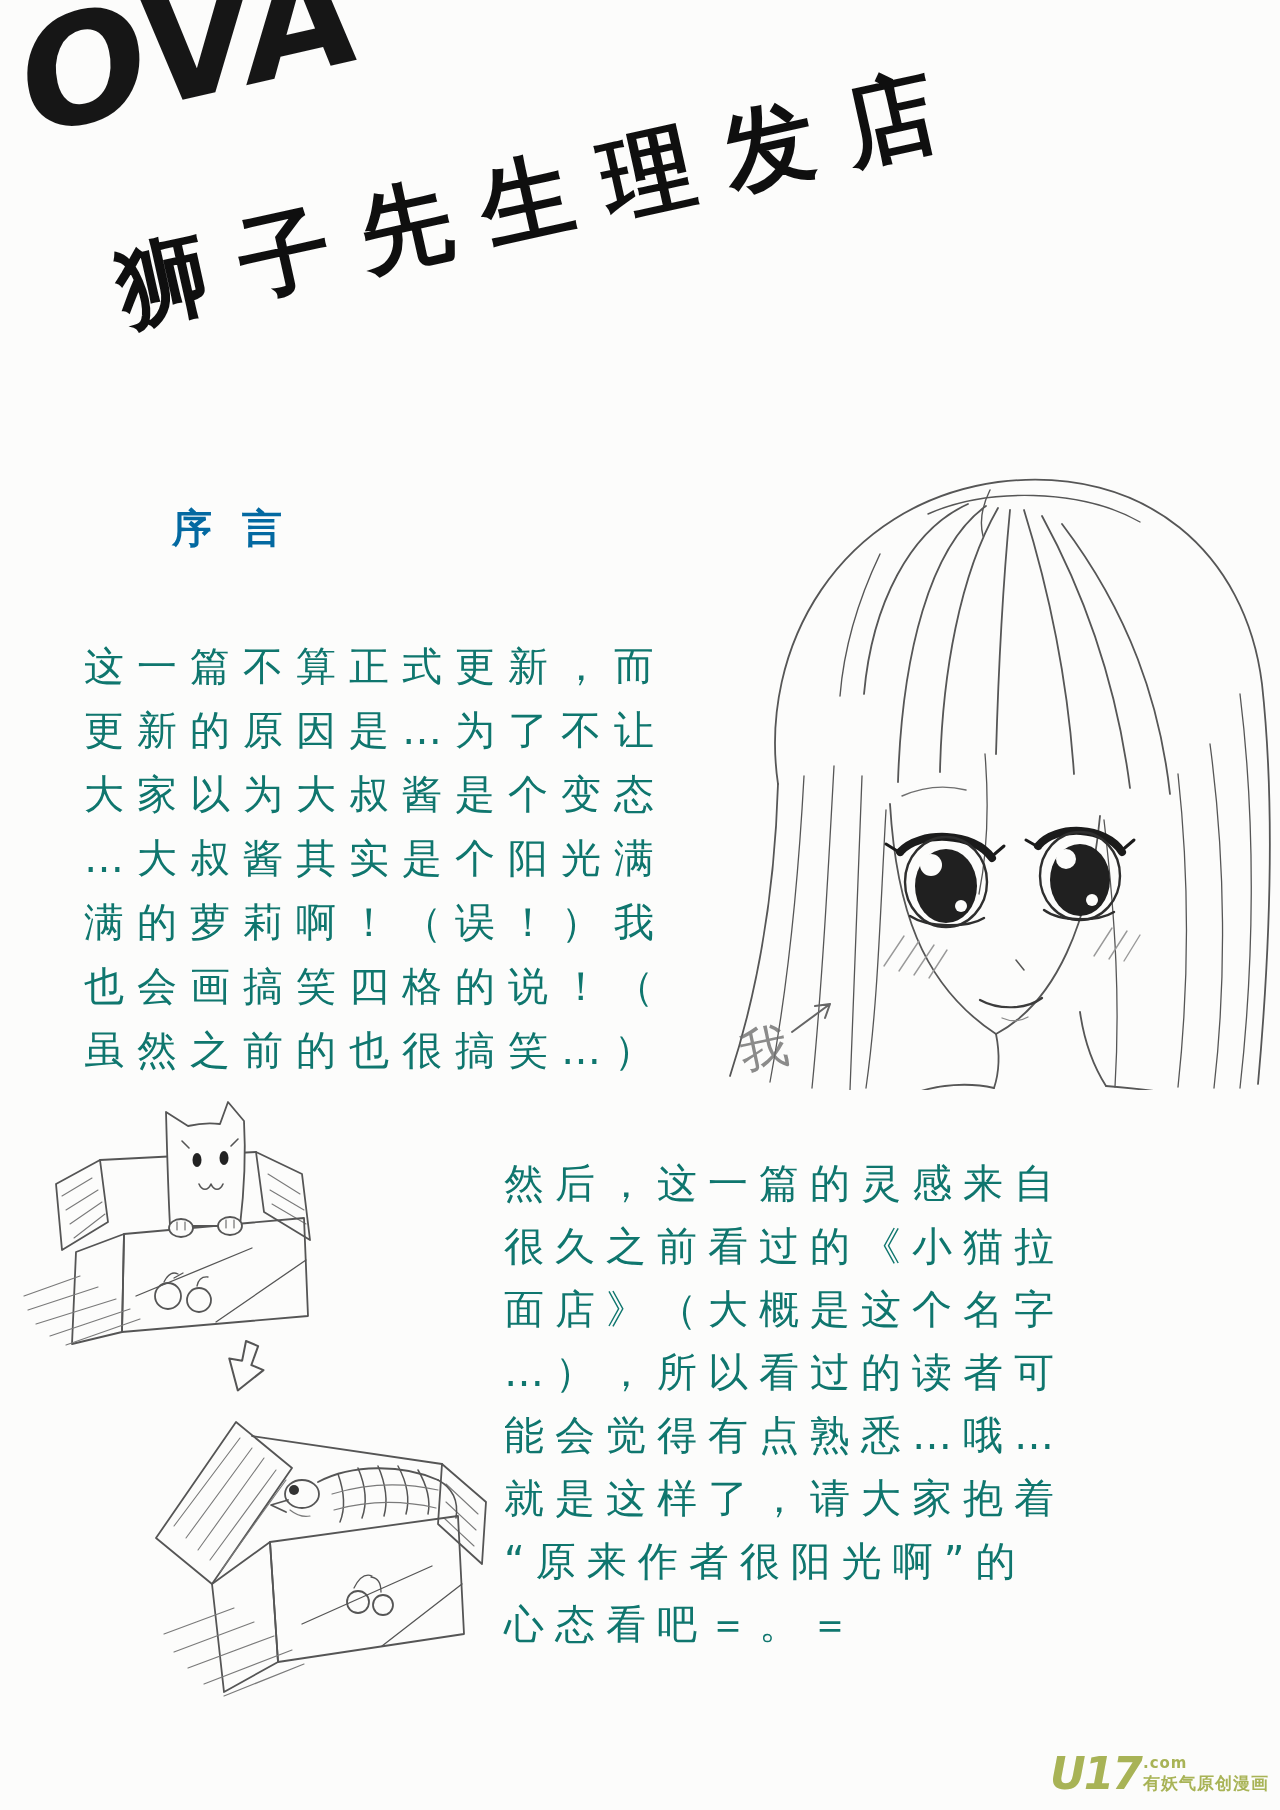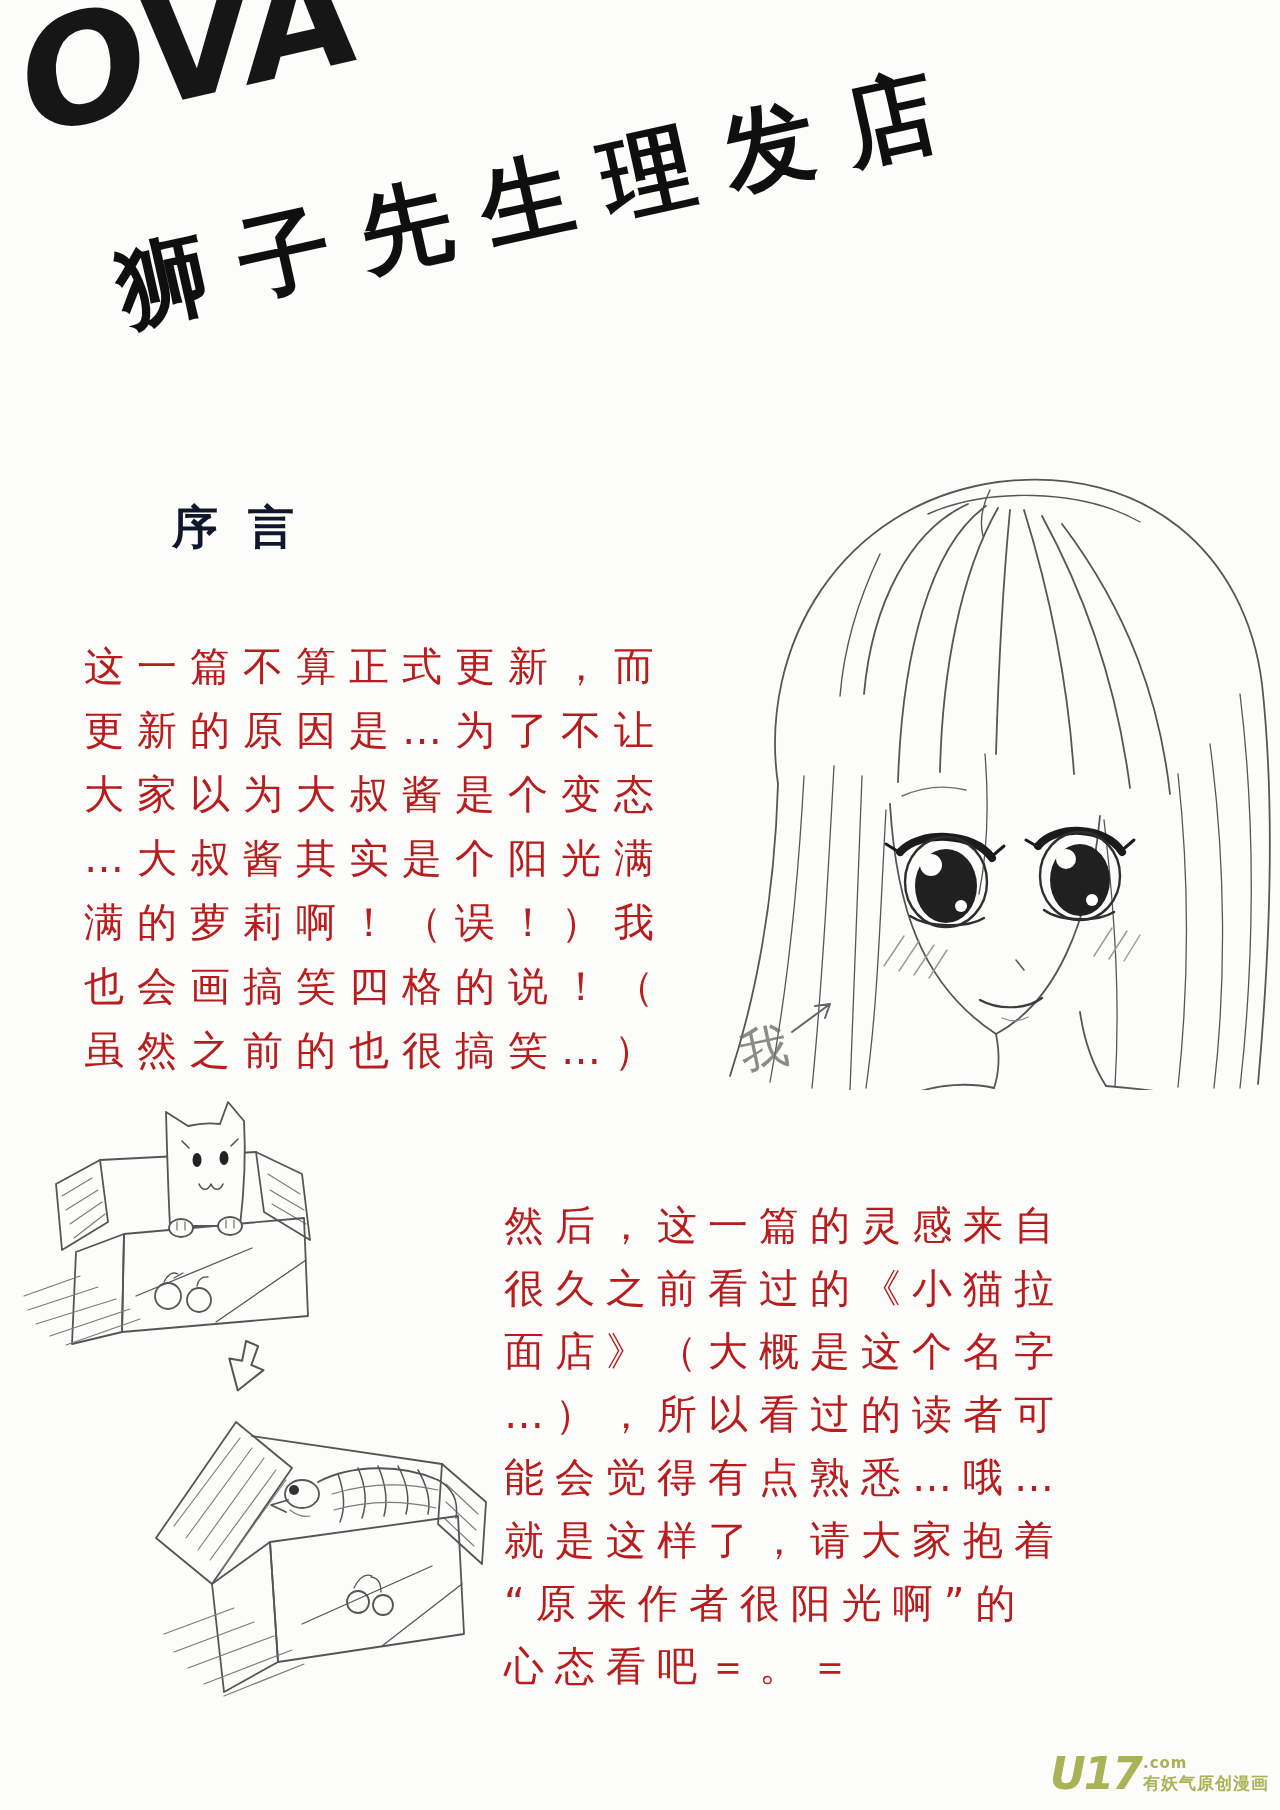--- a/index.html
+++ b/index.html
@@ -19,33 +19,33 @@
   }
   .title{
     position:absolute;left:130px;top:226px;
     font-size:92px;font-weight:700;color:#0f0f0f;
     letter-spacing:32px;white-space:nowrap;
     transform:rotate(-12.5deg);transform-origin:60px 110px;
     line-height:1.1;
   }
   .heading{
     position:absolute;left:172px;top:504px;
-    font-size:46px;font-weight:700;color:#0f172a;
-    letter-spacing:30px;line-height:1.2;font-family:Liberation Mono, monospace;
+    font-size:40px;font-weight:700;color:#0369a1;
+    letter-spacing:30px;line-height:1.2;
   }
   .para{
-    color:#b91c1c;white-space:pre-line;position:absolute;
+    color:#0f766e;white-space:pre-line;position:absolute;
   }
   .preface{
     left:84px;top:634px;
     font-size:40px;line-height:64px;letter-spacing:13px;
     width:600px;
   }
   .inspiration{
-    left:504px;top:1194px;
+    left:504px;top:1152px;
     font-size:40px;line-height:63px;letter-spacing:11px;
     width:620px;
   }
   .girl-svg{position:absolute;left:628px;top:442px;}
   .me-note{position:absolute;left:740px;top:992px;width:130px;height:110px;}
   .me-arrow{position:absolute;left:48px;top:0;}
   .me-char{
     position:absolute;left:0;top:25px;
     font-size:48px;color:#6f6f6f;opacity:.8;
     transform:rotate(-12deg);display:inline-block;

